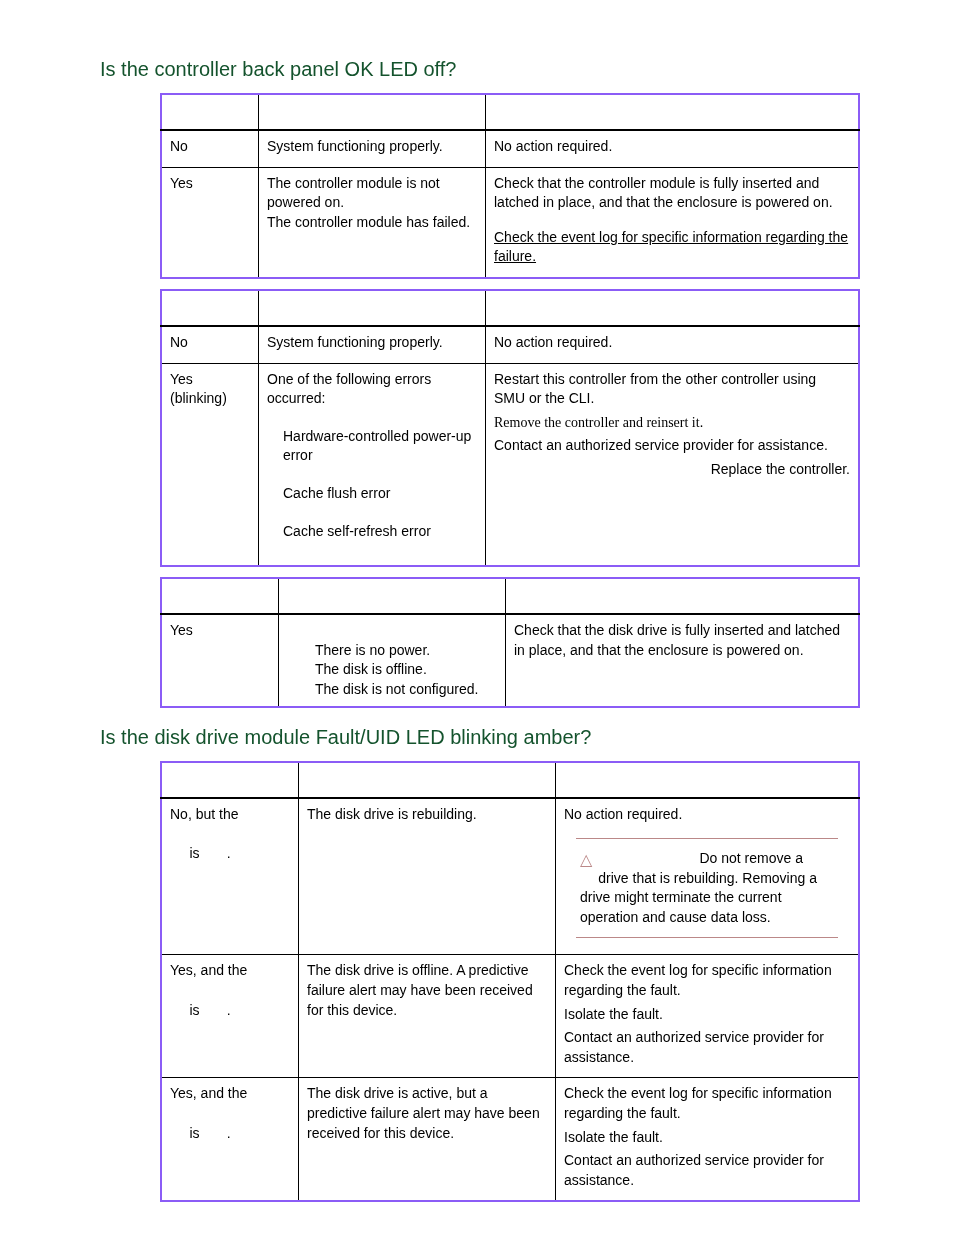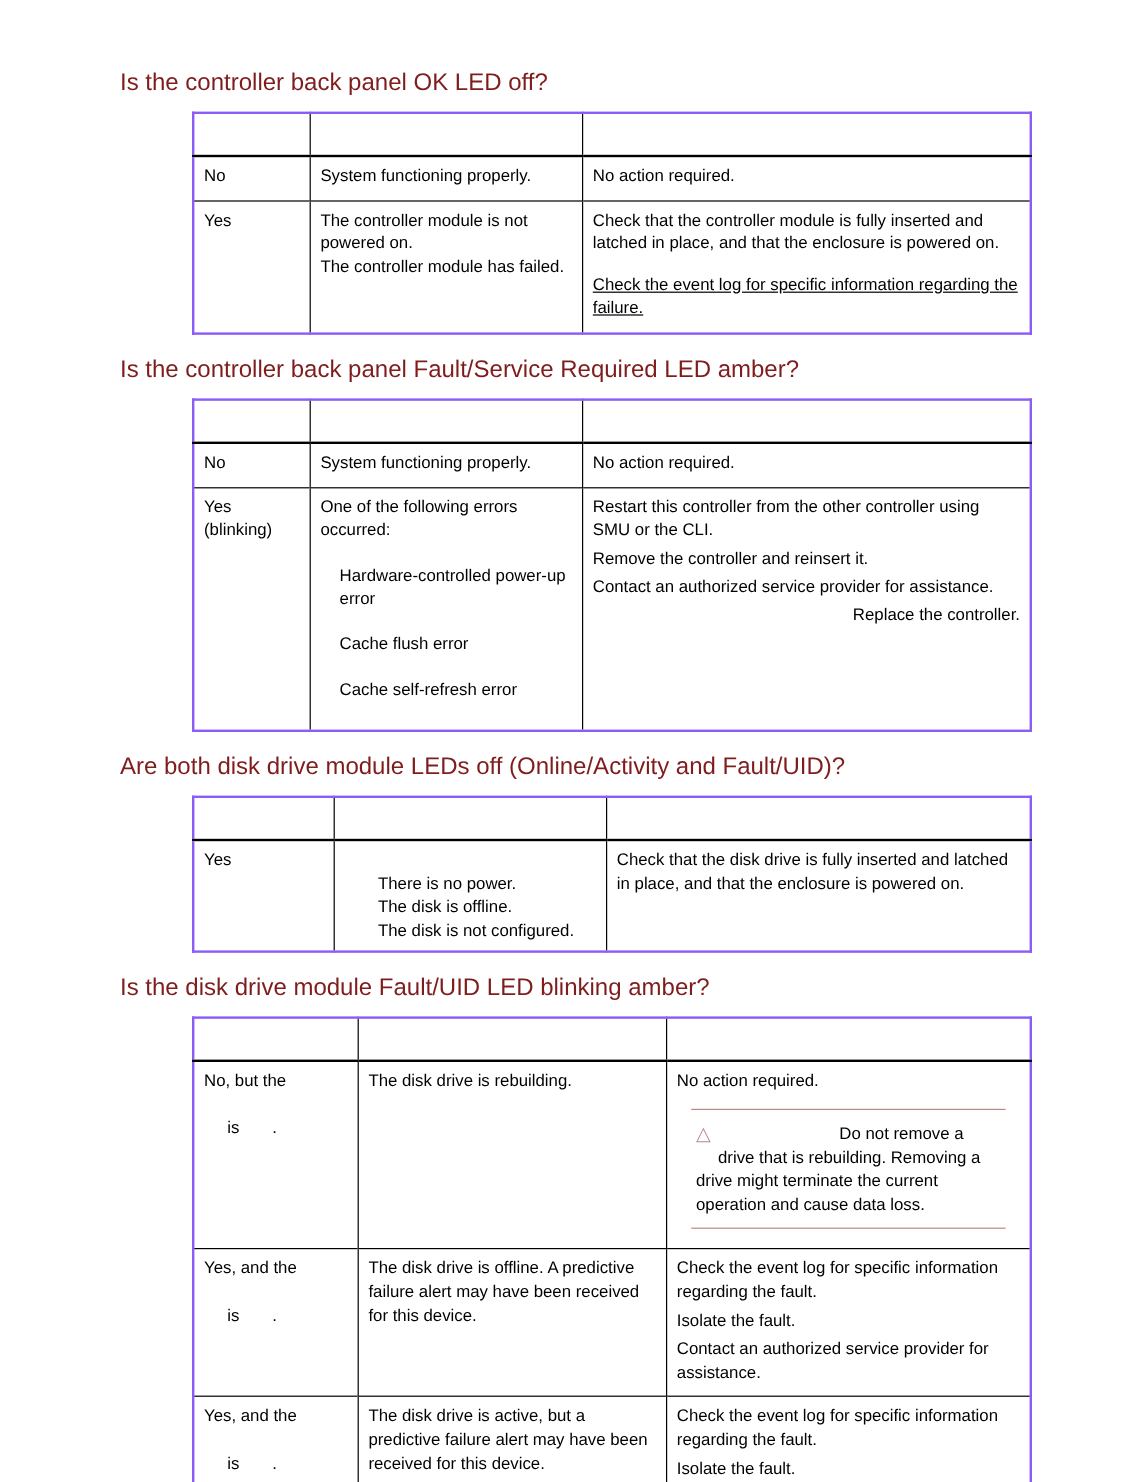--- a/index.html
+++ b/index.html
@@ -5,21 +5,21 @@
   body {
     font-family: Arial, Helvetica, sans-serif;
     margin: 0;
     padding: 40px 90px 30px 100px;
     color: #000;
     font-size: 14px;
     width: 954px;
     box-sizing: border-box;
   }
   h2 {
-    color: #7f1d1d;
+    color: #14532d;
     font-weight: normal;
     font-size: 20px;
     margin: 18px 0 12px 0;
   }
   table {
     border-collapse: collapse;
     margin-left: 60px;
     margin-bottom: 10px;
     border: 2px solid #8b5cf6;
     width: 700px;
@@ -102,21 +102,20 @@
             <div>The controller module is not powered on.</div>
             <div>The controller module has failed.</div>
           </td>
           <td>
             <div style="margin-bottom: 15px;">Check that the controller module is fully inserted and latched in place, and that the enclosure is powered on.</div>
             <div style="margin-bottom: 4px; text-decoration: underline;">Check the event log for specific information regarding the failure.</div>
           </td>
         </tr>
       </tbody>
     </table>
-    <h2>Is the controller back panel Fault/Service Required LED amber?</h2>
     <table class="t1">
       <thead>
         <tr>
           <th></th>
           <th></th>
           <th></th>
         </tr>
       </thead>
       <tbody>
         <tr>
@@ -133,28 +132,27 @@
           <td>
             <div>One of the following errors occurred:</div>
             <div class="sublist">
               <div>Hardware-controlled power-up error</div>
               <div>Cache flush error</div>
               <div>Cache self-refresh error</div>
             </div>
           </td>
           <td>
             <div style="margin-bottom: 4px;">Restart this controller from the other controller using SMU or the CLI.</div>
-            <div style="margin-bottom: 4px;">Remove the controller and reinsert it.</div>
+            <div style="margin-bottom: 4px; font-family: Liberation Serif, serif;">Remove the controller and reinsert it.</div>
             <div style="margin-bottom: 4px;">Contact an authorized service provider for assistance.</div>
             <div style="margin-bottom: 4px; text-align: right;">Replace the controller.</div>
           </td>
         </tr>
       </tbody>
     </table>
-    <h2>Are both disk drive module LEDs off (Online/Activity and Fault/UID)?</h2>
     <table class="t3">
       <thead>
         <tr>
           <th></th>
           <th></th>
           <th></th>
         </tr>
       </thead>
       <tbody>
         <tr>

